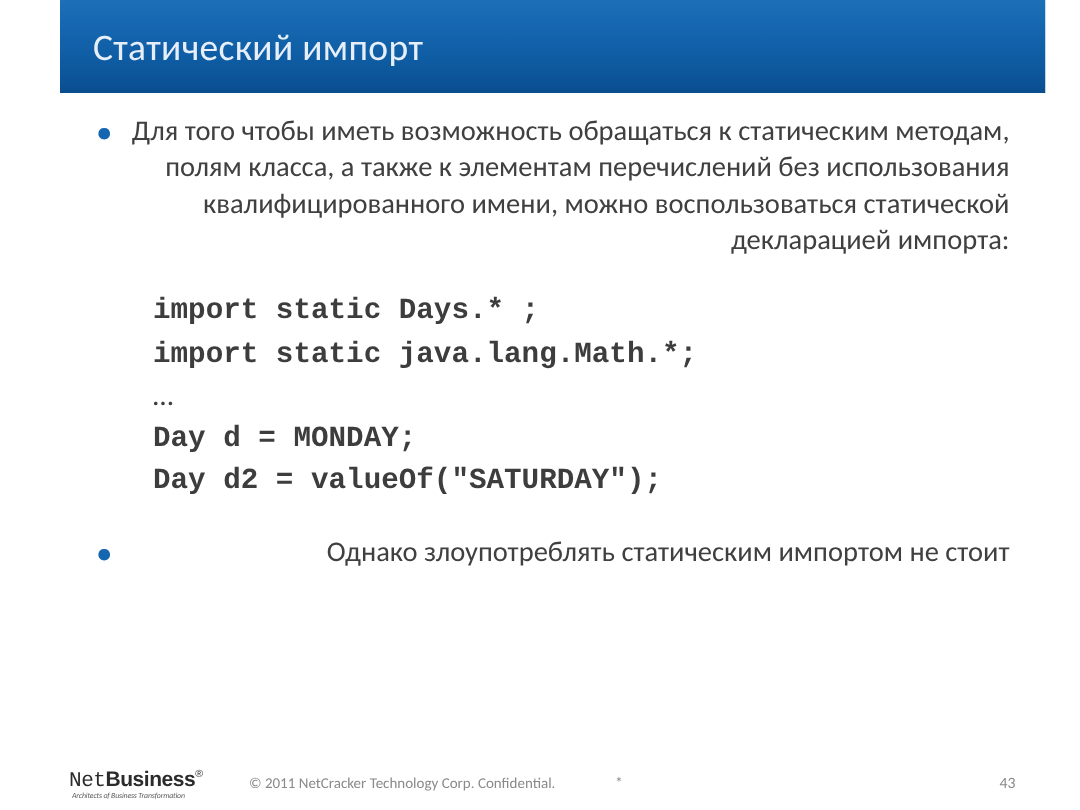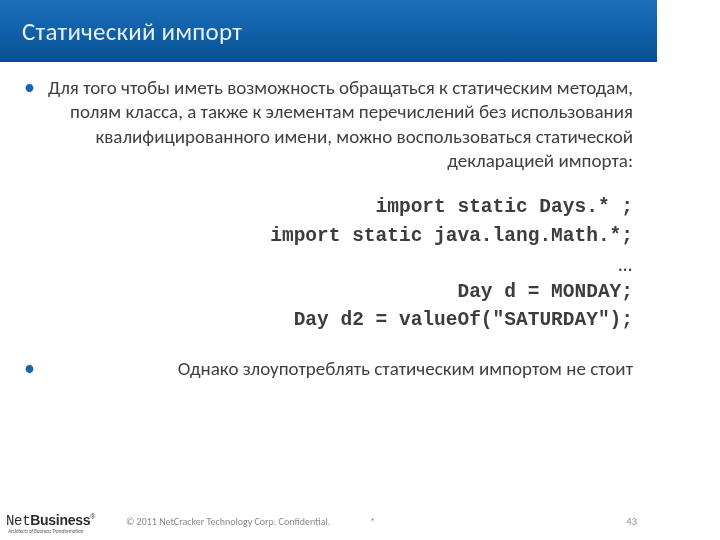--- a/index.html
+++ b/index.html
@@ -2,20 +2,21 @@
 <html><head>
 <meta charset="utf-8">
 <style>
   * { margin: 0; padding: 0; box-sizing: border-box; }
   html, body { width: 720px; height: 540px; font-family: Calibri, "Segoe UI", Arial, sans-serif; }
   .slide {
     width: 657px; height: 540px;
     background: #ffffff;
     position: relative;
     overflow: hidden;
+    margin-left: 40px;
   }
   .header {
     width: 100%;
     height: 62px;
     background: linear-gradient(180deg, #1d6fb8 0%, #1566b0 30%, #0d5aa0 70%, #0a4d8f 100%);
     display: flex;
     align-items: center;
     padding-left: 22px;
   }
   .title {
@@ -43,21 +44,20 @@
   }
   .bullet-txt { flex: 1 1 auto; text-align: right; }
   .code-block {
     padding-left: 38px;
     margin-top: 20px;
     font-family: "Courier New", monospace;
     font-weight: bold;
     font-size: 19.5px;
     color: #3d3d3d;
     line-height: 1.45;
-    text-align: right;
   }
   .code-block div { white-space: pre; }
   .ellipsis { font-family: Calibri, Arial, sans-serif; font-weight: normal; letter-spacing: 1px; }
   .footer {
     position: absolute;
     bottom: 0; left: 0; right: 0;
     height: 42px;
     display: flex;
     align-items: center;
   }

